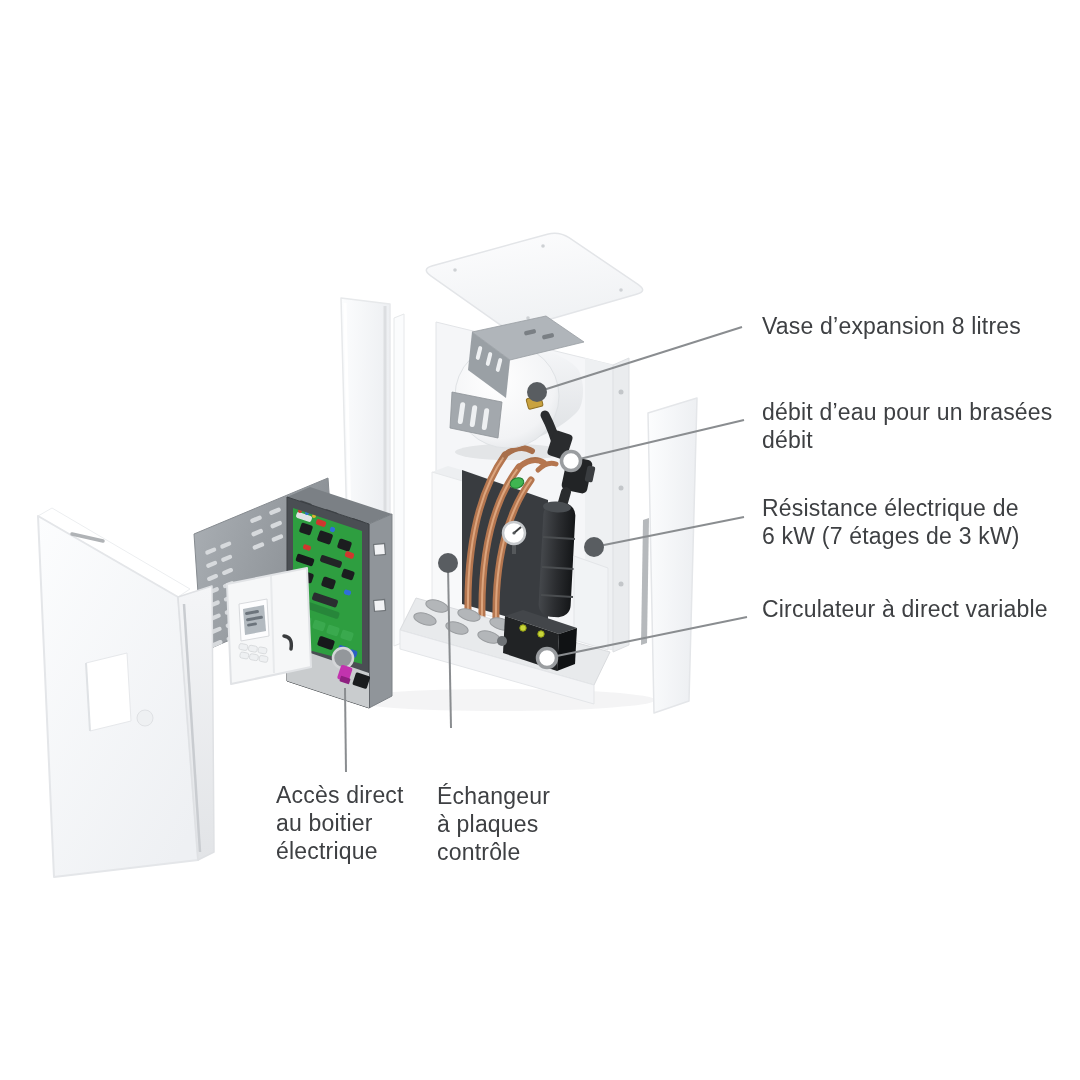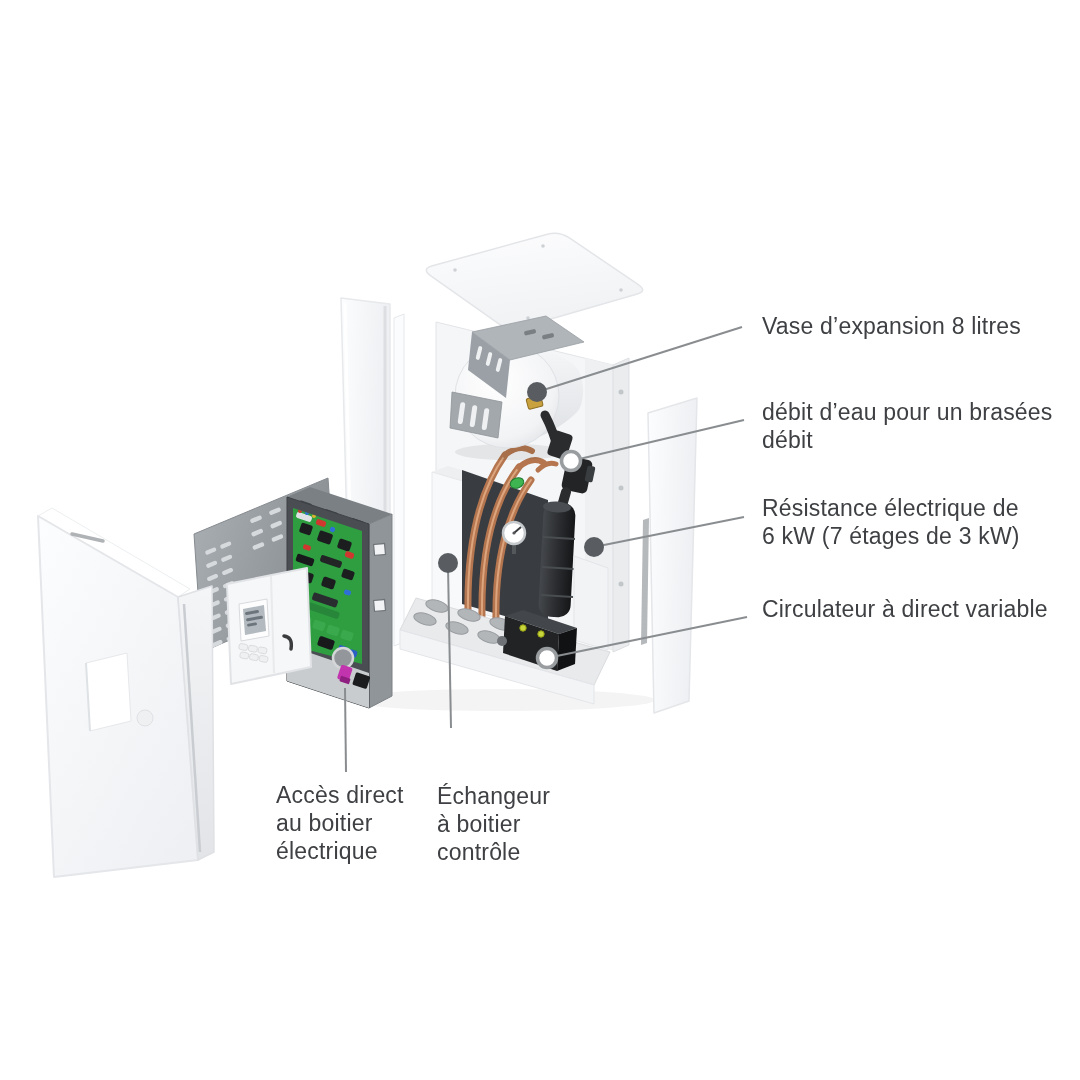--- a/index.html
+++ b/index.html
@@ -324,21 +324,21 @@
   </div>
   <div class="callout-label" id="lbl-resistance">
     <span class="ln">Résistance électrique de</span>
     <span class="ln">6 kW (7 étages de 3 kW)</span>
   </div>
   <div class="callout-label" id="lbl-circulateur">
     <span class="ln">Circulateur à direct variable</span>
   </div>
   <div class="callout-label" id="lbl-echangeur">
     <span class="ln">Échangeur</span>
-    <span class="ln">à boitier</span>
+    <span class="ln">à plaques</span>
     <span class="ln">contrôle</span>
   </div>
   <div class="callout-label" id="lbl-acces">
     <span class="ln">Accès direct</span>
     <span class="ln">au boitier</span>
     <span class="ln">électrique</span>
   </div>
 </div>
 
 </body></html>

